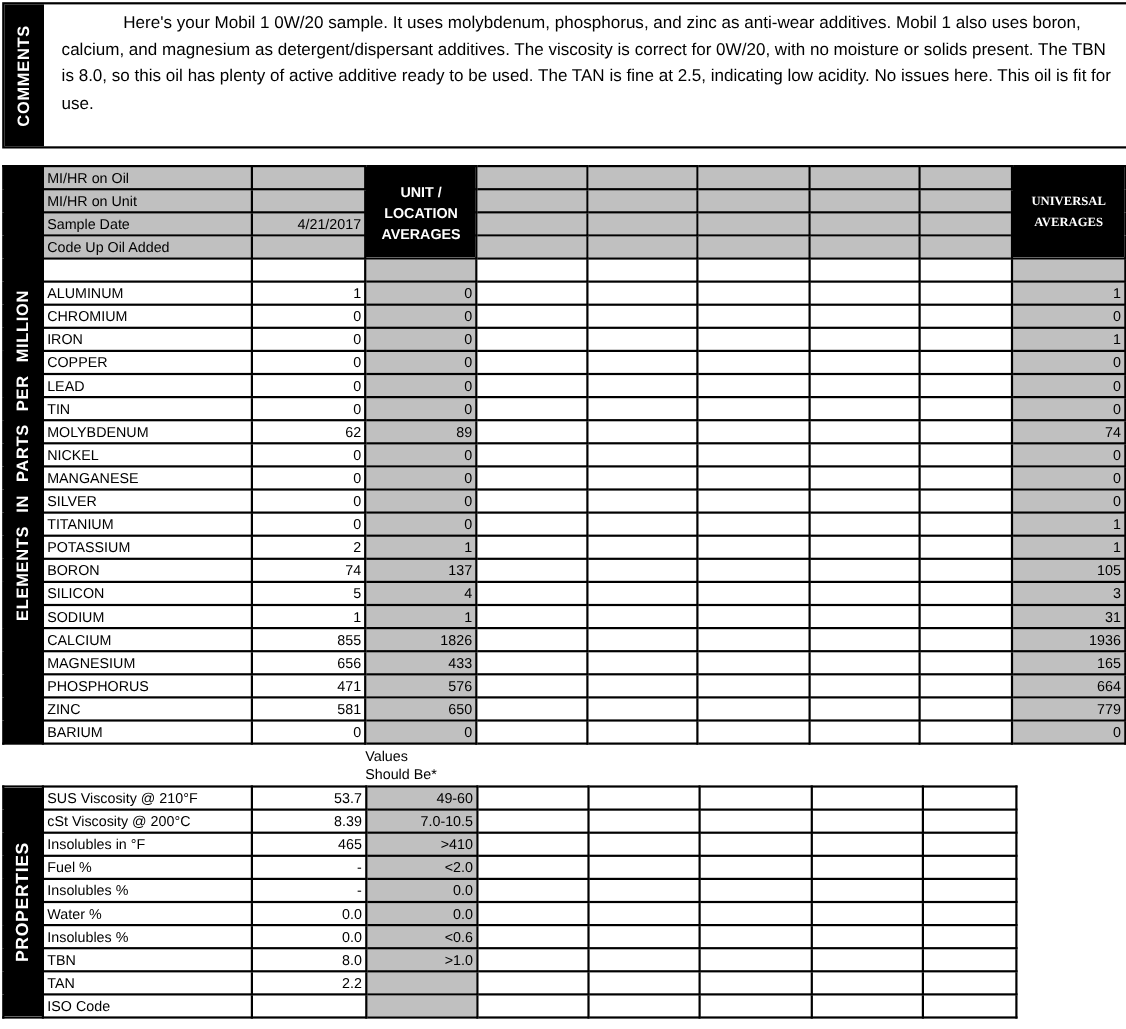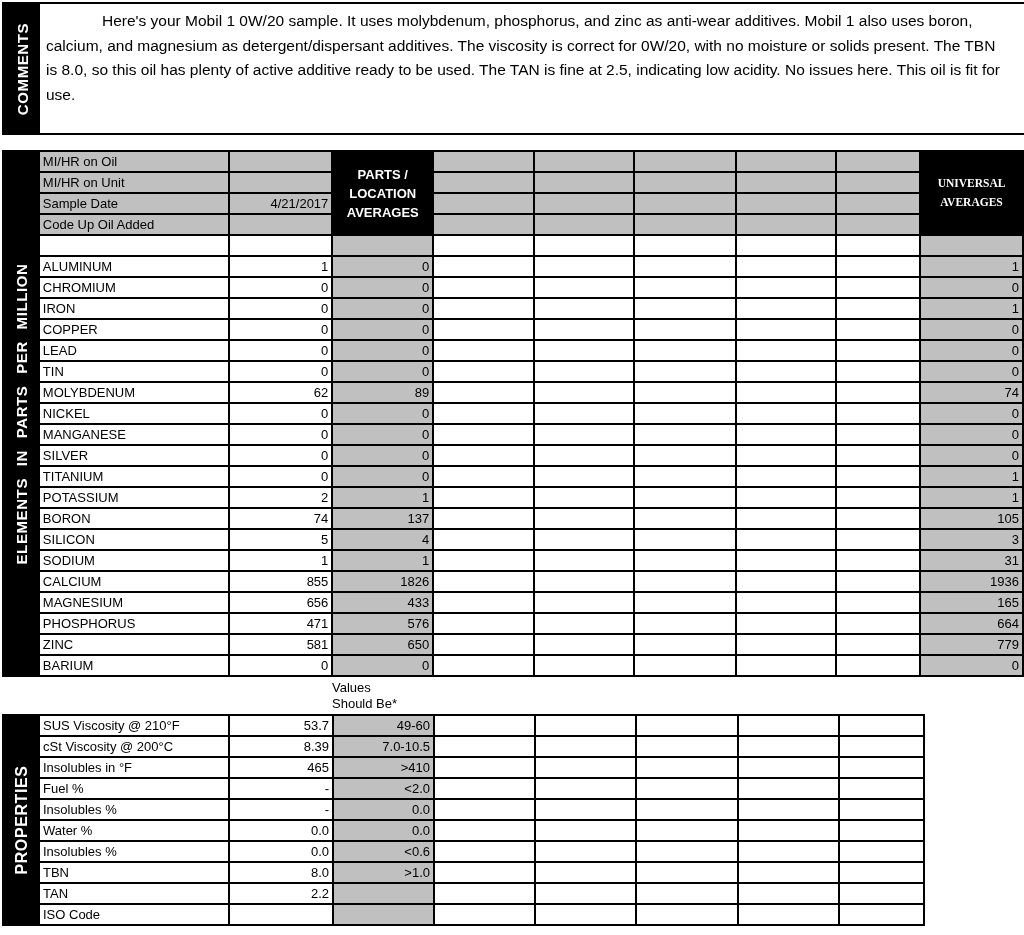--- a/index.html
+++ b/index.html
@@ -33,21 +33,21 @@
     white-space: nowrap;
     color: #fff;
     font-weight: bold;
     font-size: 15px;
     letter-spacing: 0.6px;
   }
   .vlabel.ppm { word-spacing: 7px; }
   .vlabel.props { font-size: 16px; }
   .comments-body {
     flex: 1;
-    padding: 5px 14px 0 6px;
+    padding: 5px 14px 0 16px;
     font-size: 15.5px;
     line-height: 24.5px;
   }
   .comments-body p { margin: 0; text-indent: 56px; }
 
   
   table.grid {
     border-collapse: collapse;
     table-layout: fixed;
     margin: 15px 0 0 0;
@@ -115,21 +115,21 @@
       <col style="width:103px">
     </colgroup>
     <tbody id="elements-tbody">
         <tr>
           <td class="sidecell" rowspan="25">
             <div class="vlabel ppm">ELEMENTS IN PARTS PER MILLION</div>
           </td>
           <td class="gray">MI/HR on Oil</td>
           <td class="gray num"></td>
           <td class="blackhead" rowspan="4">
-            <div>PARTS /</div>
+            <div>UNIT /</div>
             <div>LOCATION</div>
             <div>AVERAGES</div>
           </td>
           <td class="gray"></td>
           <td class="gray"></td>
           <td class="gray"></td>
           <td class="gray"></td>
           <td class="gray"></td>
           <td class="blackhead universal" rowspan="4">
             <div>UNIVERSAL</div>

